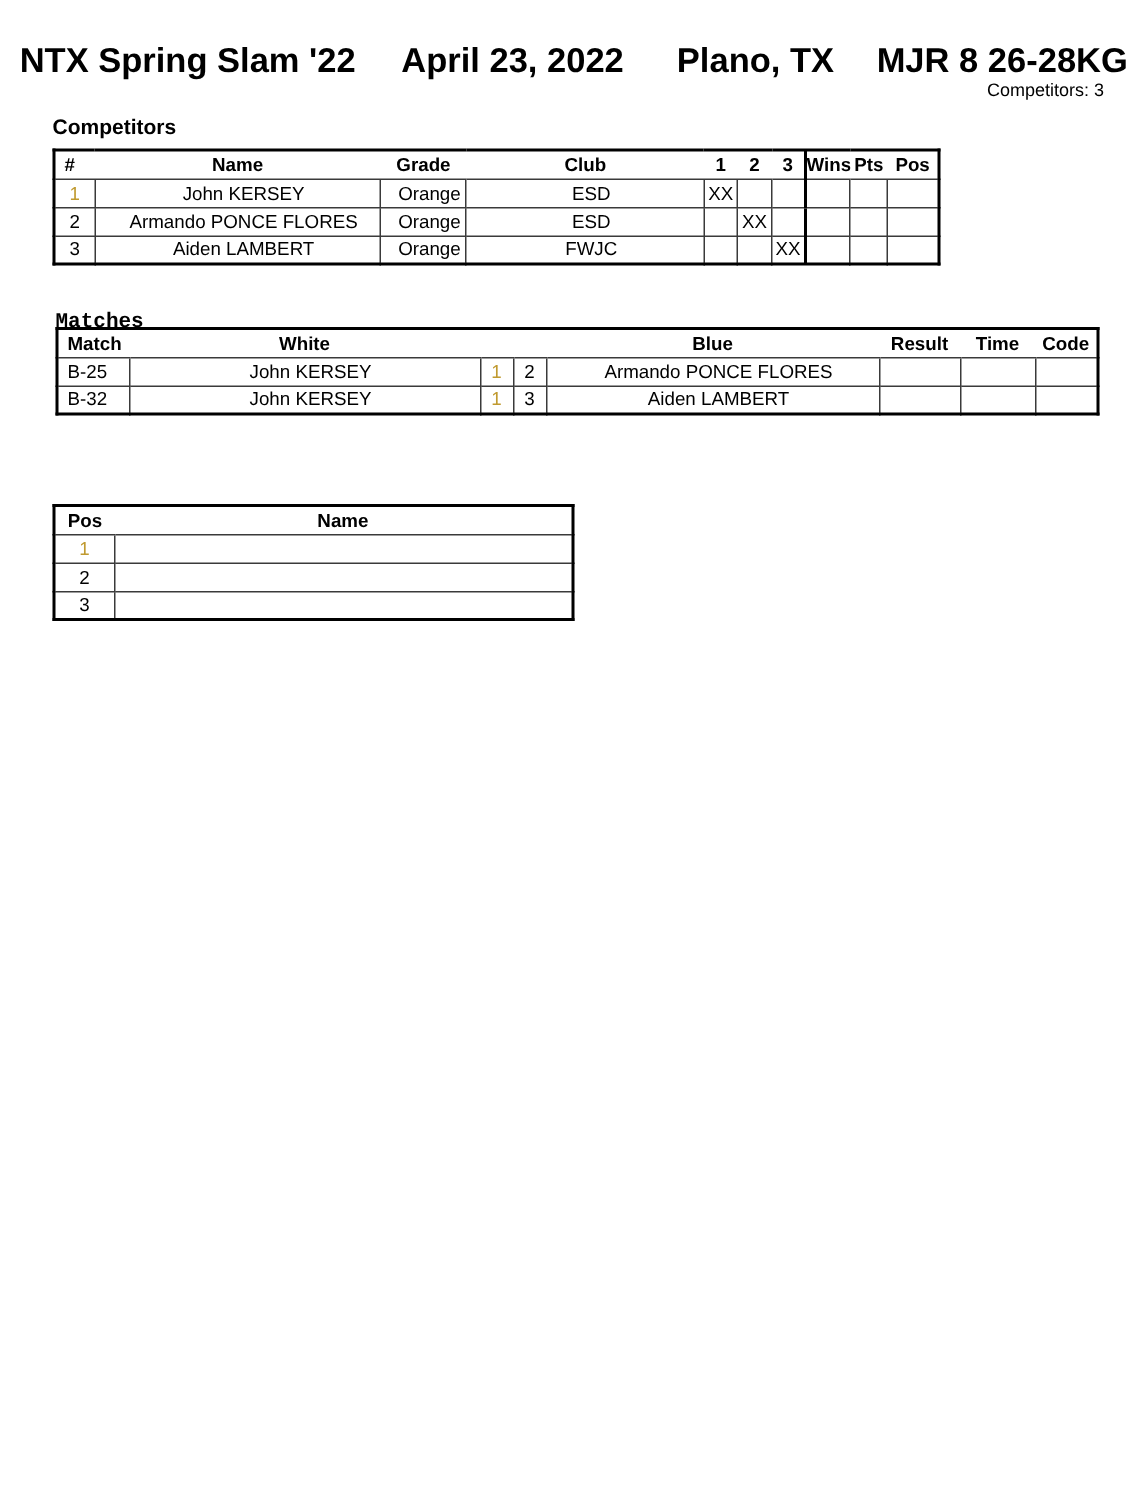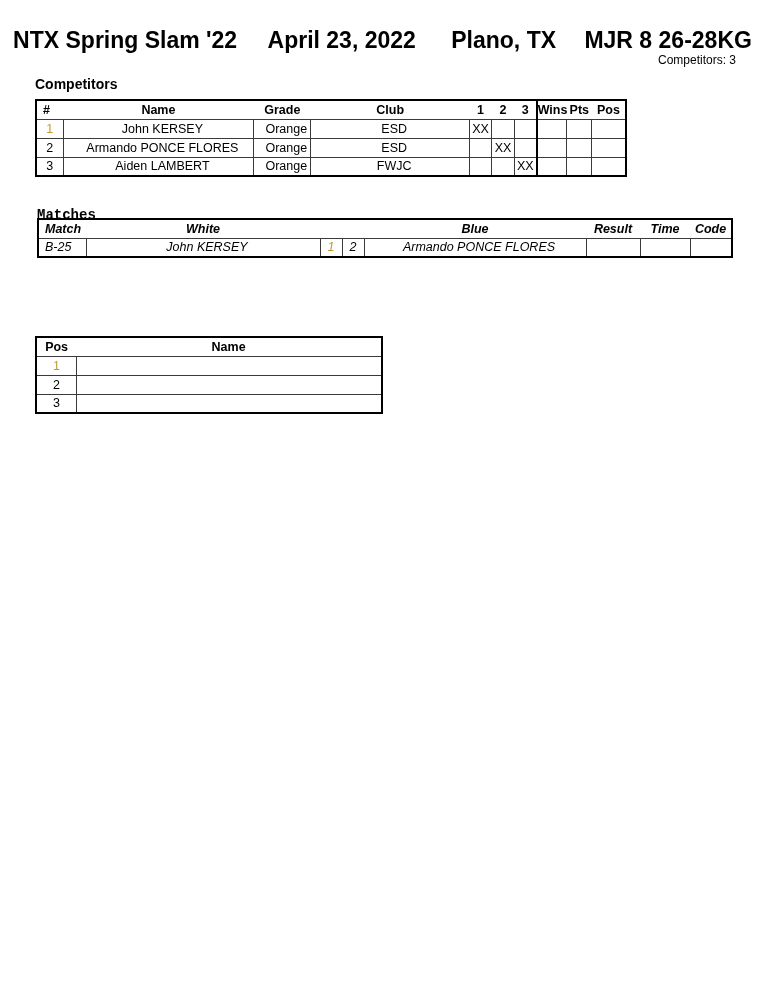--- a/index.html
+++ b/index.html
@@ -45,21 +45,21 @@
   .sec-res{top:316px;left:35px;width:348px;}
 
   table{
     position:absolute;
     border-collapse:collapse;
     table-layout:fixed;
     border:2px solid var(--border);
     font-size:12.5px;
   }
   .tbl-comp{top:99px;left:35px;width:592px;}
-  .tbl-match{top:218px;left:37px;width:694px;font-style:italic;}
+  .tbl-match{top:218px;left:37px;width:694px;}
   .tbl-res{top:336px;left:35px;width:348px;}
 
   td{
     border:1px solid var(--grid);
     height:19px;
     vertical-align:middle;
     white-space:nowrap;
     overflow:hidden;
     padding:0;
   }
@@ -182,20 +182,30 @@
     <tr>
       <td class="l6">B-25</td>
       <td class="l">John KERSEY</td>
       <td class="c gold">1</td>
       <td class="c">2</td>
       <td class="l">Armando PONCE FLORES</td>
       <td class="c"></td>
       <td class="c"></td>
       <td class="c"></td>
     </tr>
+    <tr>
+      <td class="l6">B-32</td>
+      <td class="l">John KERSEY</td>
+      <td class="c gold">1</td>
+      <td class="c">3</td>
+      <td class="l">Aiden LAMBERT</td>
+      <td class="c"></td>
+      <td class="c"></td>
+      <td class="c"></td>
+    </tr>
   </tbody>
     </table>
 
 
   <table class="tbl-res">
     <colgroup>
       <col style="width:40px">
         <col style="width:304px">
     </colgroup>
     <tbody>

